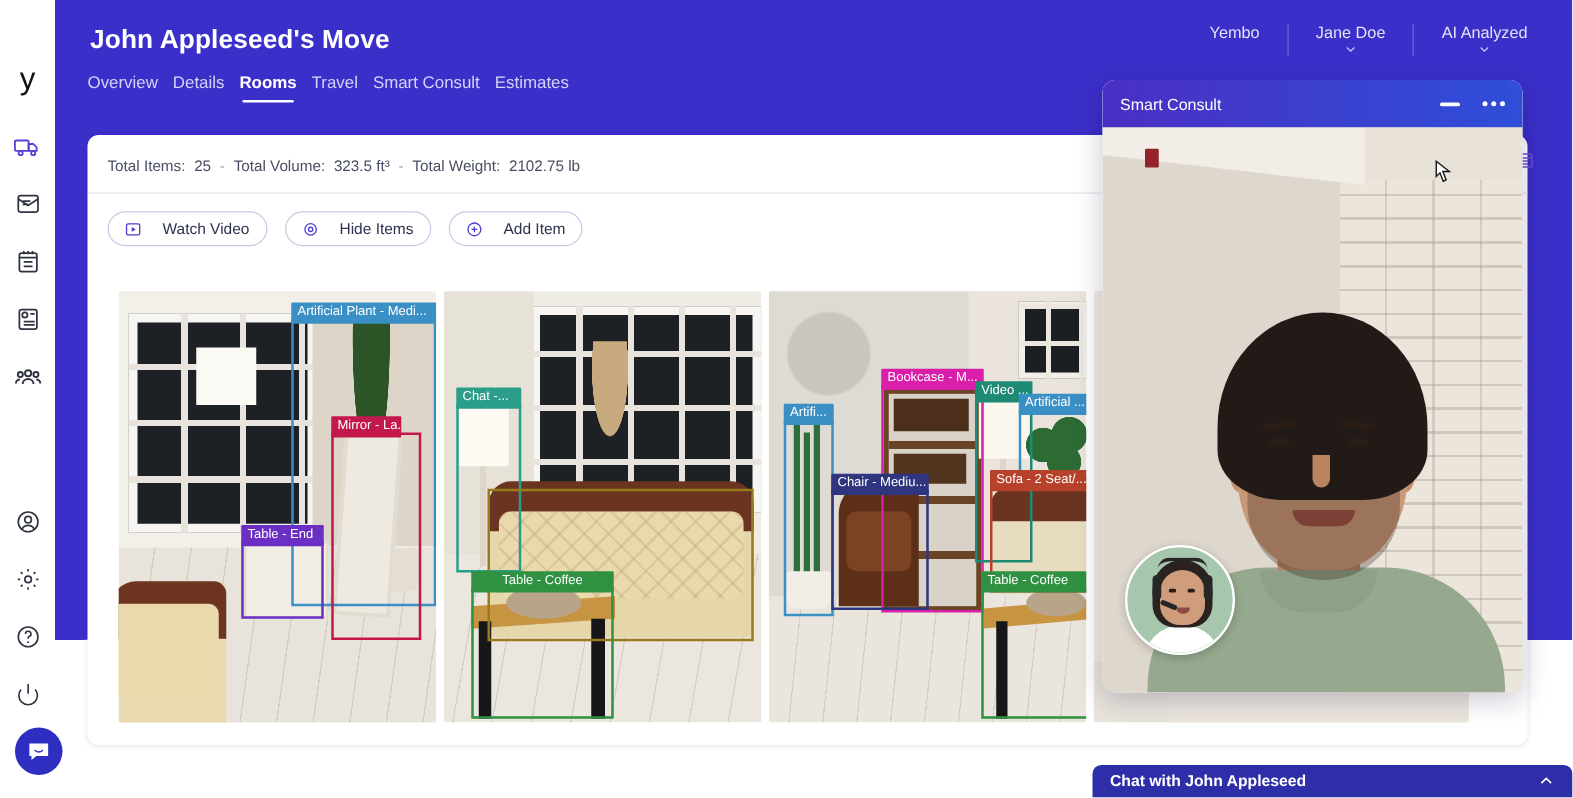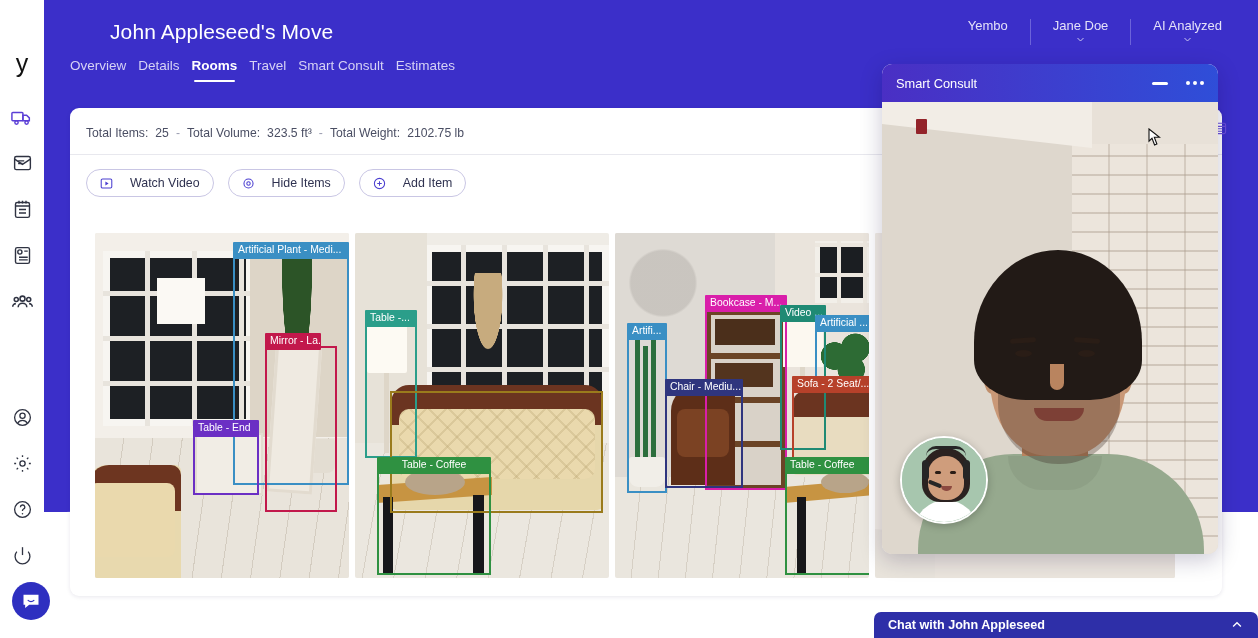--- a/index.html
+++ b/index.html
@@ -55,21 +55,21 @@
     position: absolute; left: 12px; bottom: 18px;
     width: 38px; height: 38px; border-radius: 50%;
     background: #2e2fc0; display: flex; align-items: center; justify-content: center;
     z-index: 40; cursor: pointer;
   }
 
   
   .topbar { position: absolute; left: 0; top: 0; width: 1258px; height: 96px; z-index: 30; }
   .move-title {
     position: absolute; left: 72px; top: 20px;
-    font-size: 21px; font-weight: normal; color: #ffffff; letter-spacing: .1px; margin-left: 38px;
+    font-size: 21px; font-weight: bold; color: #ffffff; letter-spacing: .1px;
   }
   .nav { position: absolute; left: 70px; top: 58px; display: flex; gap: 12px; }
   .nav-item {
     font-size: 13.5px; color: #d6d2f5; cursor: pointer; padding-bottom: 9px; position: relative;
   }
   .nav-item.active { color: #ffffff; font-weight: bold; }
   .nav-item.active::after {
     content: ""; position: absolute; left: 2px; right: 2px; bottom: 0;
     height: 2px; background: #ffffff; border-radius: 2px;
   }
@@ -444,21 +444,21 @@
           <div style="position:absolute;left:22px;top:248px;width:115px;height:18px;background:#c79442;transform:skewY(-4deg);"></div>
           <div style="position:absolute;left:28px;top:264px;width:10px;height:78px;background:#17171a;"></div>
           <div style="position:absolute;left:118px;top:262px;width:11px;height:80px;background:#17171a;"></div>
           <div style="position:absolute;left:50px;top:236px;width:60px;height:26px;background:#b8a489;border-radius:50%;"></div>
         </div>
 
         <div class="bbox" style="left:10px;top:90px;width:52px;height:135px;border-color:#2b9e8a;"></div>
         <div class="bbox" style="left:35px;top:158px;width:213px;height:122px;border-color:#9a7b1c;"></div>
         <div class="bbox" style="left:22px;top:237px;width:114px;height:105px;border-color:#2f9141;"></div>
 
-        <div class="tag" style="left:10px;top:77px;width:52px;background:#2b9e8a;">Table -...</div>
+        <div class="tag" style="left:10px;top:77px;width:52px;background:#2b9e8a;">Chat -...</div>
         <div class="tag" style="left:22px;top:224px;width:114px;background:#2f9141;text-align:center;">Table - Coffee</div>
       </div>
 
       <div class="photo" style="width:254px;">
         <div class="bg">
           <div style="position:absolute;left:0;top:0;width:254px;height:250px;background:#e6e2dc;"></div>
           <div style="position:absolute;left:0;top:0;width:160px;height:250px;background:#dedad4;
             background-image:radial-gradient(circle at 30% 20%,rgba(140,135,130,.25) 0 14%,transparent 15%),radial-gradient(circle at 70% 60%,rgba(140,135,130,.18) 0 12%,transparent 13%);"></div>
           <div style="position:absolute;left:160px;top:0;width:94px;height:250px;background:#eae4dc;"></div>
           <div style="position:absolute;left:200px;top:8px;width:54px;height:62px;background:#1b1e22;border:5px solid #f2efe9;"></div>

